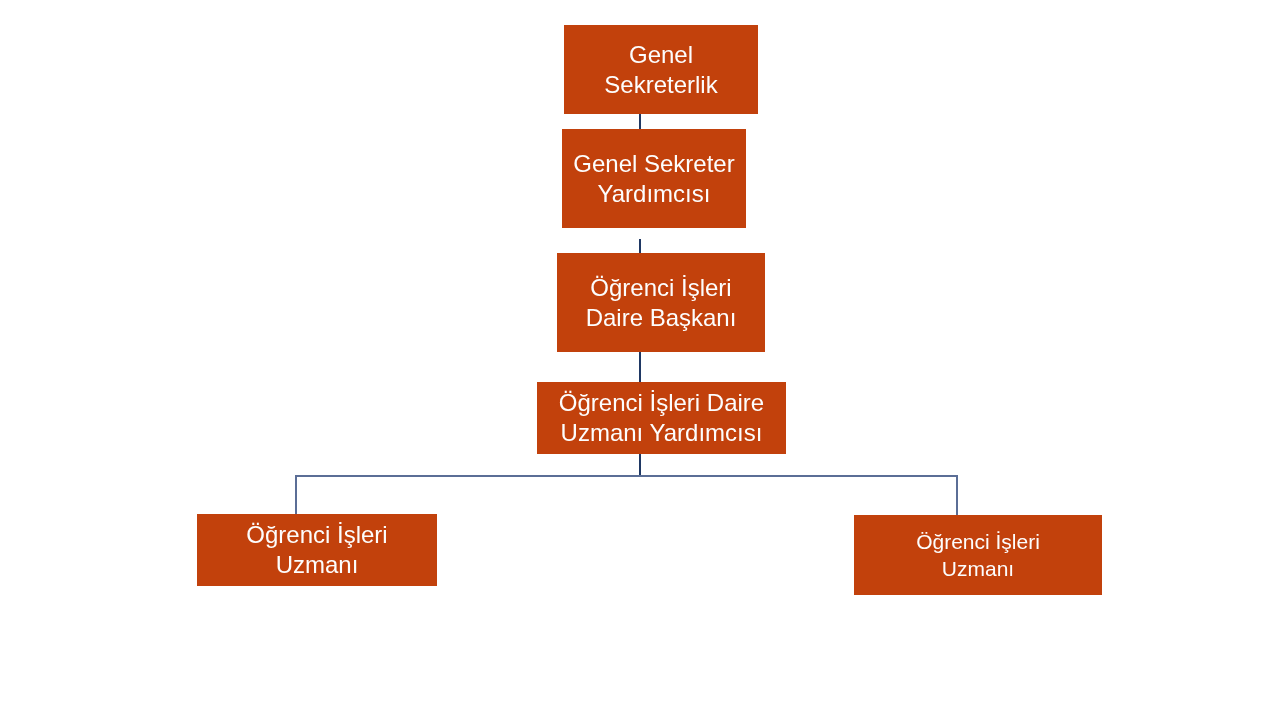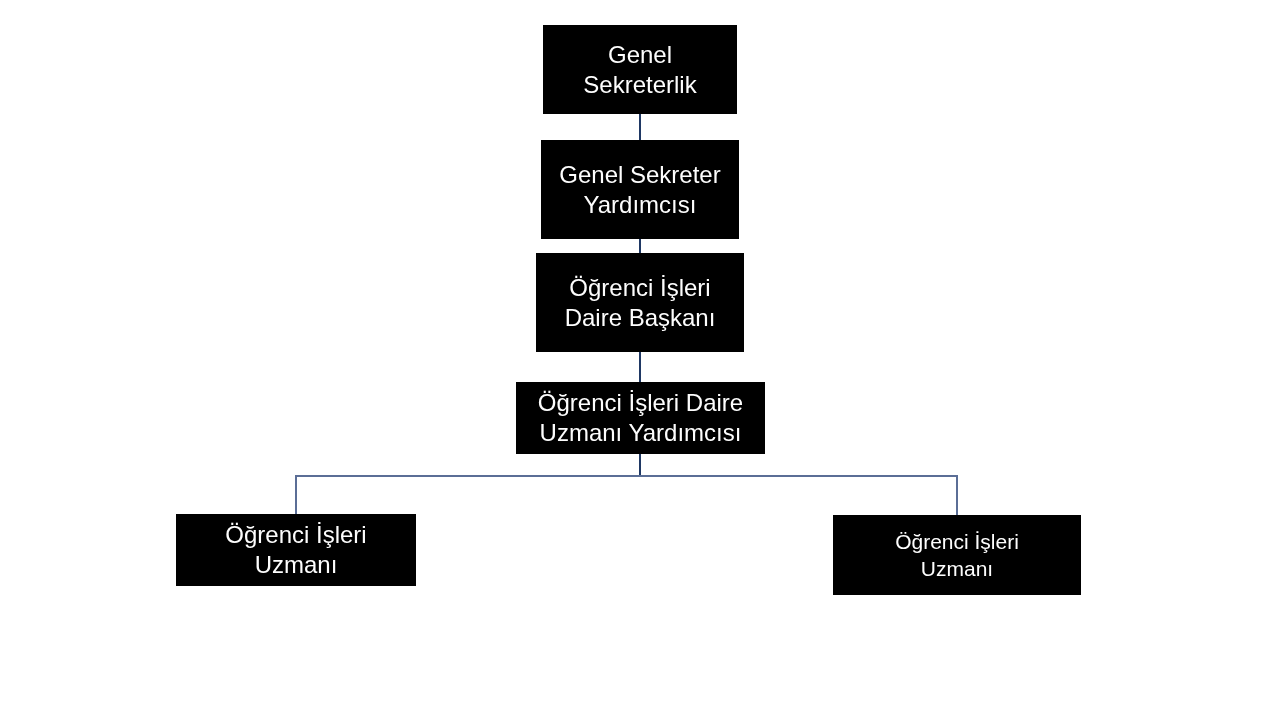--- a/index.html
+++ b/index.html
@@ -10,35 +10,36 @@
   }
   .canvas {
     position: relative;
     width: 1280px;
     height: 720px;
     background: #ffffff;
     overflow: hidden;
   }
   .node {
     position: absolute;
-    background: #000000;
+    background: #c2410c;
     color: #FDFDFD;
     display: flex;
     align-items: center;
     justify-content: center;
     text-align: center;
     box-sizing: border-box;
+    margin-left: 21px;
   }
   .node .node-label {
     white-space: pre-line;
     font-size: 24px;
     line-height: 30px;
   }
   .node1 { left: 543px; top:  25px; width: 194px; height: 89px; }
-  .node2 { left: 541px; top: 140px; width: 198px; height: 99px; }
+  .node2 { left: 541px; top: 129px; width: 184px; height: 99px; }
   .node3 { left: 536px; top: 253px; width: 208px; height: 99px; }
   .node4 { left: 516px; top: 382px; width: 249px; height: 72px; }
   .node5 { left: 176px; top: 514px; width: 240px; height: 72px; }
   .node6 { left: 833px; top: 515px; width: 248px; height: 80px; }
   .node6 .node-label { font-size: 21px; line-height: 27px; }
 
   .conn {
     position: absolute;
     background: #1F3864;
   }

